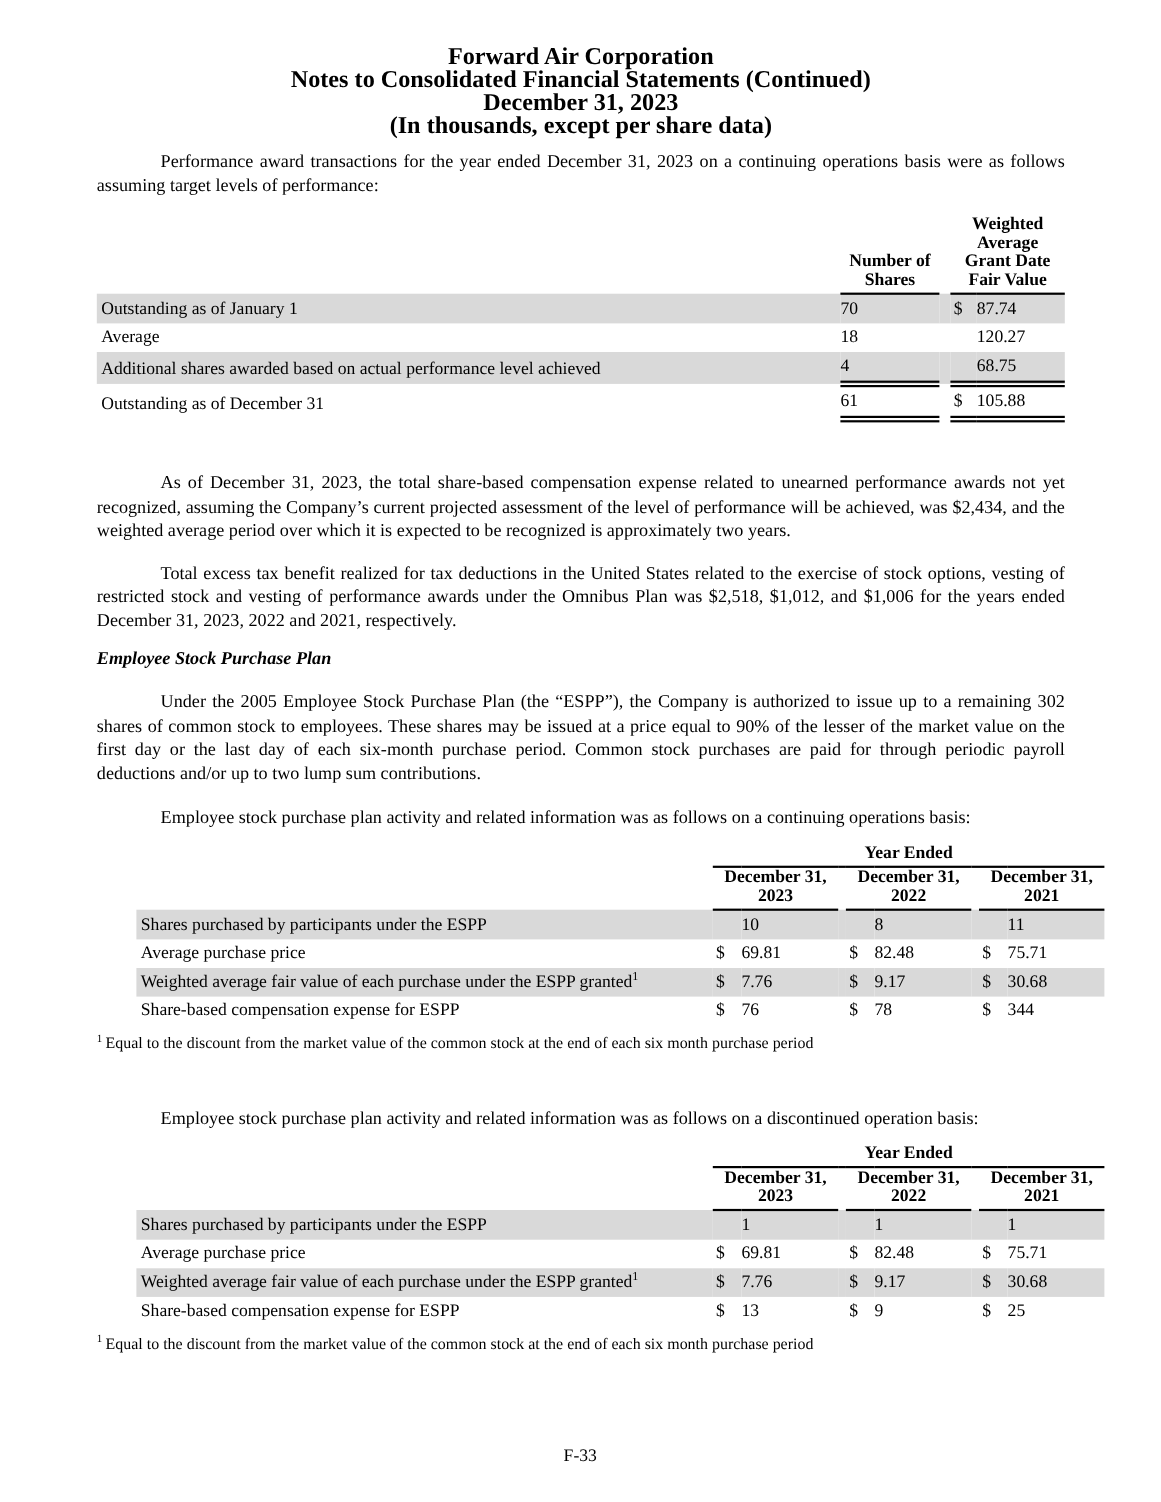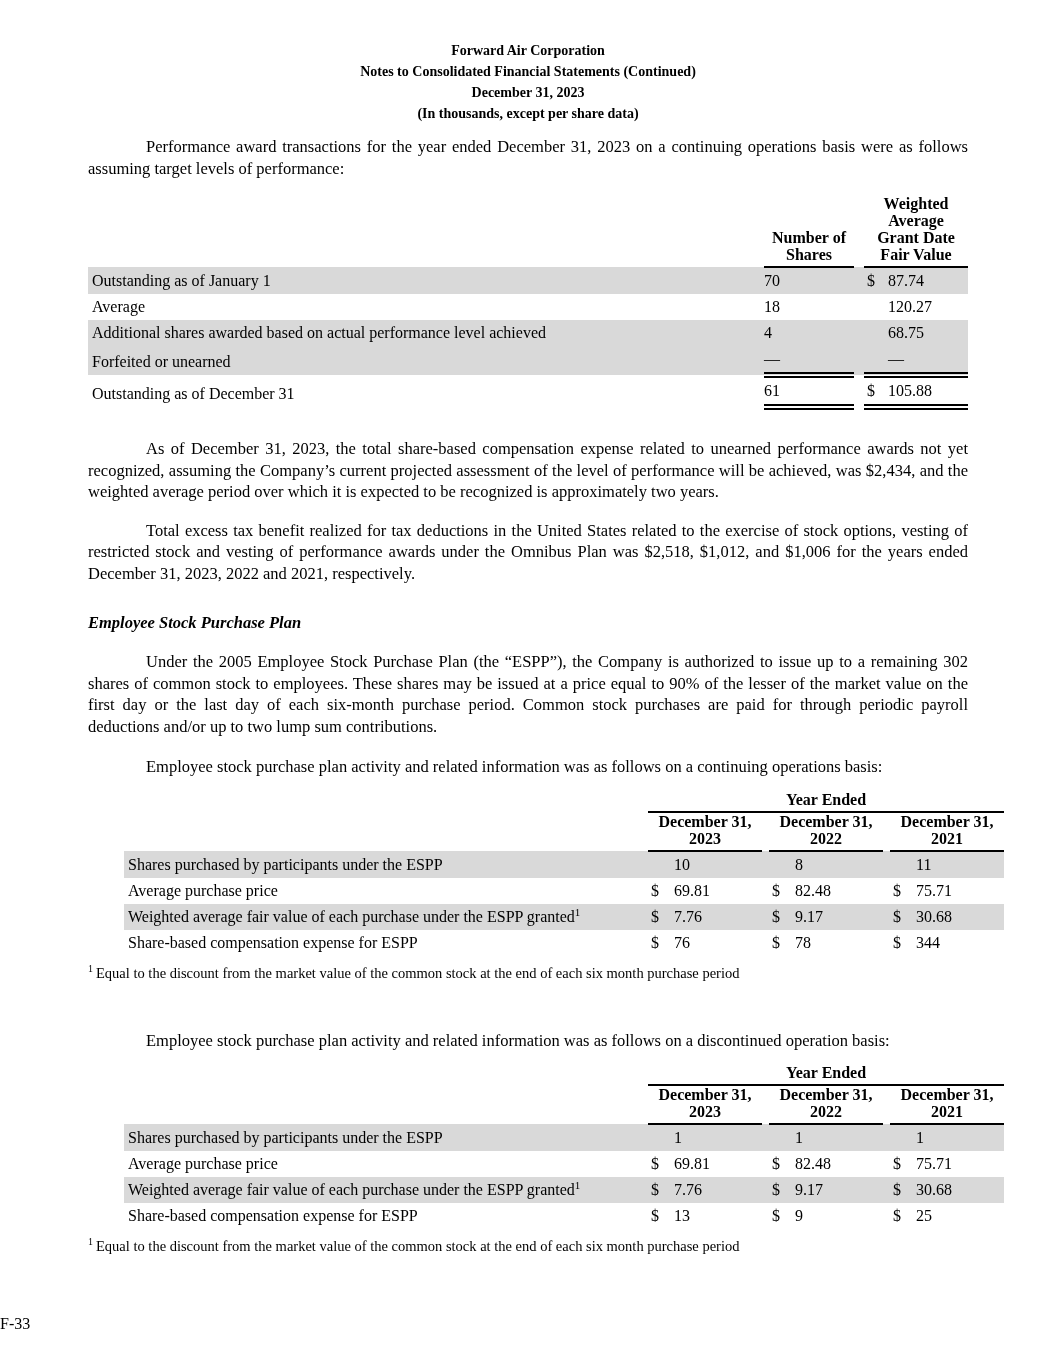--- a/index.html
+++ b/index.html
@@ -6,29 +6,29 @@
   * { margin: 0; padding: 0; box-sizing: border-box; }
   html, body { background: #ffffff; }
   body {
     width: 1055px; height: 1365px;
     font-family: "Liberation Serif", "DejaVu Serif", serif;
     color: #000; overflow: hidden; position: relative;
   }
   .page { padding: 40px 87px 0 88px; }
 
   
-  .doc-title { text-align: center; font-weight: bold; font-size: 14px; line-height: 21px; }
+  .doc-title { text-align: center; font-weight: bold; font-size: 22px; line-height: 21px; }
   .para {
     font-size: 16.5px; line-height: 21.5px;
     text-align: justify; text-indent: 58px;
   }
   .p1 { margin-top: 12px; }
-  .p2 { margin-top: 28px; }
+  .p2 { margin-top: 44px; }
   .p3 { margin-top: 17px; }
-  .espp-heading { margin-top: 29px; font-size: 16.5px; font-style: italic; }
+  .espp-heading { margin-top: 15px; font-size: 16.5px; font-style: italic; }
   .p4 { margin-top: 18px; }
   .p5 { margin-top: 19px; }
   .p6 { margin-top: 47px; }
 
   
   table { border-collapse: collapse; table-layout: fixed; width: 880px; font-size: 16px; }
   td { vertical-align: bottom; }
   tr.shaded td { background: var(--shade); }
   td.th {
     font-weight: bold; text-align: center; vertical-align: bottom;
@@ -47,21 +47,21 @@
 
   
   .t2 { margin-top: 13px; margin-left: 36px; }
   .t2 td.yr { border-bottom: 2px solid #000; font-weight: bold; text-align: center; padding-bottom: 2px; }
 
   .footnote { margin-top: 8px; font-size: 14.5px; line-height: 19px; }
   .footnote sup { font-size: 10px; margin-right: 3px; }
 
   .page-number {
     position: absolute; left: 0; right: 0; top: 1315px;
-    text-align: left; font-size: 16px;
+    text-align: center; font-size: 16px;
   }
 </style>
 </head>
 <body>
 
 <div class="page">
 
   <div class="doc-title">
     <div>Forward Air Corporation</div>
     <div>Notes to Consolidated Financial Statements (Continued)</div>
@@ -104,27 +104,20 @@
         <td class="cur"></td>
         <td class="num">120.27</td>
       </tr>
       <tr class="shaded">
         <td class="lbl">Additional shares awarded based on actual performance level achieved</td>
         <td class="num">4</td>
         <td></td>
         <td class="cur"></td>
         <td class="num">68.75</td>
       </tr>
-      <tr class="shaded">
-        <td class="lbl">Forfeited or unearned</td>
-        <td class="num">—</td>
-        <td></td>
-        <td class="cur"></td>
-        <td class="num">—</td>
-      </tr>
       <tr class="total">
         <td class="lbl">Outstanding as of December 31</td>
         <td class="num rule">61</td>
         <td></td>
         <td class="cur rule">$</td>
         <td class="num rule">105.88</td>
       </tr>
     </tbody>
   </table>
 

